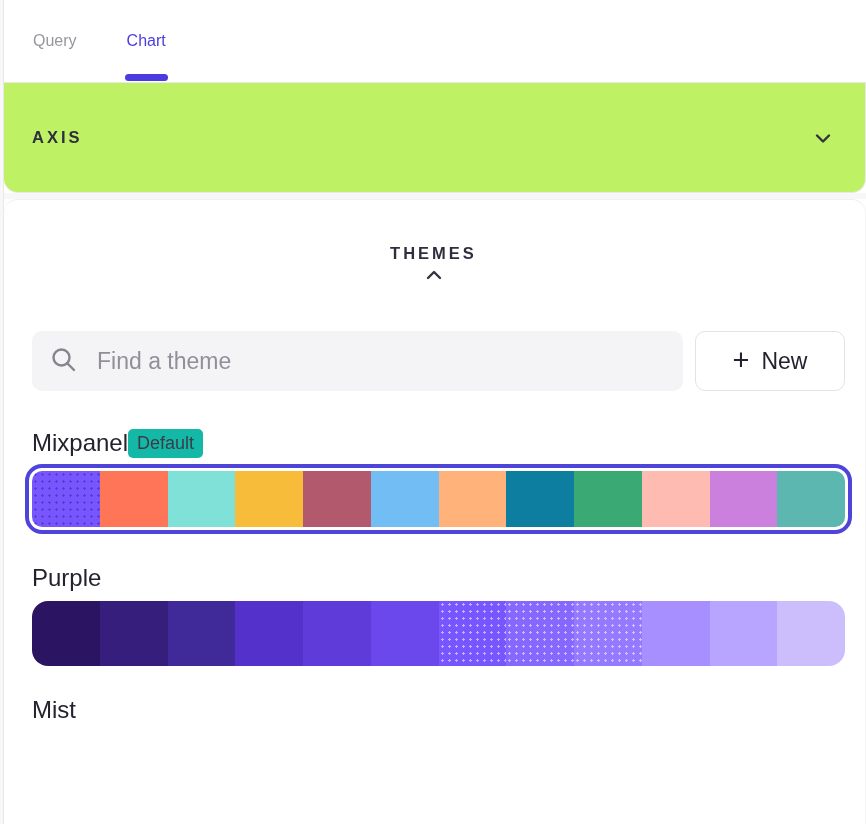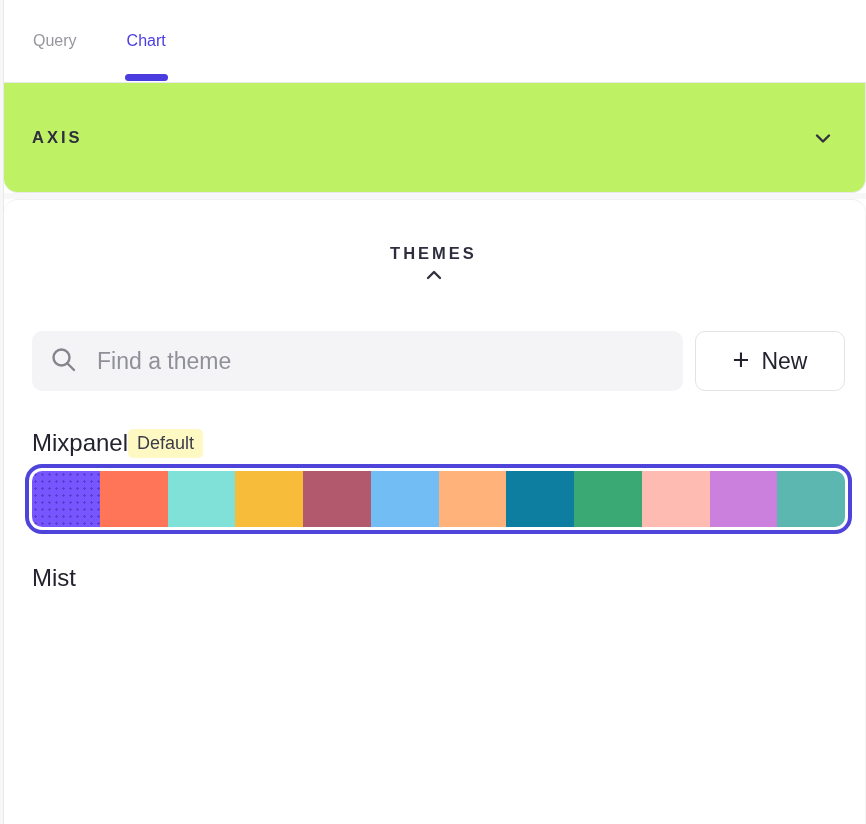--- a/index.html
+++ b/index.html
@@ -37,21 +37,21 @@
   .search-box{flex:1 1 auto;display:flex;align-items:center;gap:20px;background:#f4f4f6;border-radius:10px;height:60px;padding:0 18px;}
   .search-box input{flex:1;border:none;background:transparent;outline:none;font-size:23px;font-family:inherit;color:var(--ink-strong);}
   .search-box input::placeholder{color:#90909a;}
   .new-btn{flex:0 0 150px;display:flex;align-items:center;justify-content:center;gap:12px;background:#fff;border:1px solid #e3e3e7;border-radius:10px;font-size:23px;color:var(--ink-strong);cursor:pointer;font-family:inherit;font-weight:500;}
   .new-btn .plus{font-size:29px;font-weight:400;line-height:1;position:relative;top:-1px;}
 
   
   .theme-block .theme-label-row{display:flex;align-items:flex-start;gap:0;margin-top:30px;}
   .theme-block.first .theme-label-row{margin-top:38px;}
   .theme-name{font-size:24px;font-weight:500;color:var(--ink-strong);}
-  .theme-badge{font-size:18px;color:#3c3c49;background:#fef9c3;border-radius:5px;padding:4px 9px;}
+  .theme-badge{font-size:18px;color:#3c3c49;background:#14b8a6;border-radius:5px;padding:4px 9px;}
   .swatch-row{display:flex;height:65px;border-radius:16px;overflow:hidden;margin-top:9px;cursor:pointer;}
   .swatch{flex:1 1 0;}
   .selected-wrap{margin:6px -7px 0;border:4px solid var(--select-border);border-radius:17px;padding:3px;cursor:pointer;}
   .selected-wrap .swatch-row{height:56px;margin-top:0;border-radius:10px;cursor:pointer;}
   .dots-light{background-image:radial-gradient(rgba(255,255,255,.55) 1.2px,transparent 1.4px);background-size:7px 7px;}
   .dots-dark{background-image:radial-gradient(rgba(25,8,95,.32) 1.2px,transparent 1.4px);background-size:7px 7px;}
 </style>
 </head>
 <body>
 
@@ -122,19 +122,38 @@
               <div class="swatch" style="background-color: rgb(13, 126, 160);"></div>
               <div class="swatch" style="background-color: rgb(59, 169, 116);"></div>
               <div class="swatch" style="background-color: rgb(254, 187, 178);"></div>
               <div class="swatch" style="background-color: rgb(202, 128, 220);"></div>
               <div class="swatch" style="background-color: rgb(91, 183, 175);"></div>
             </div>
           </div>
         </div>
         <div class="theme-block">
           <div class="theme-label-row">
+            <span class="theme-name">Purple</span>
+          </div>
+          <div class="swatch-row">
+            <div class="swatch" style="background-color: rgb(43, 21, 98);"></div>
+            <div class="swatch" style="background-color: rgb(53, 30, 124);"></div>
+            <div class="swatch" style="background-color: rgb(64, 42, 153);"></div>
+            <div class="swatch" style="background-color: rgb(85, 49, 203);"></div>
+            <div class="swatch" style="background-color: rgb(95, 59, 217);"></div>
+            <div class="swatch" style="background-color: rgb(107, 72, 236);"></div>
+            <div class="swatch dots-light" style="background-color: rgb(120, 86, 255);"></div>
+            <div class="swatch dots-light" style="background-color: rgb(135, 104, 255);"></div>
+            <div class="swatch dots-light" style="background-color: rgb(149, 122, 255);"></div>
+            <div class="swatch" style="background-color: rgb(167, 143, 255);"></div>
+            <div class="swatch" style="background-color: rgb(184, 165, 255);"></div>
+            <div class="swatch" style="background-color: rgb(204, 189, 253);"></div>
+          </div>
+        </div>
+        <div class="theme-block">
+          <div class="theme-label-row">
             <span class="theme-name">Mist</span>
           </div>
         </div>
       </div>
 
   </div>
 </div>
 
 </body></html>

